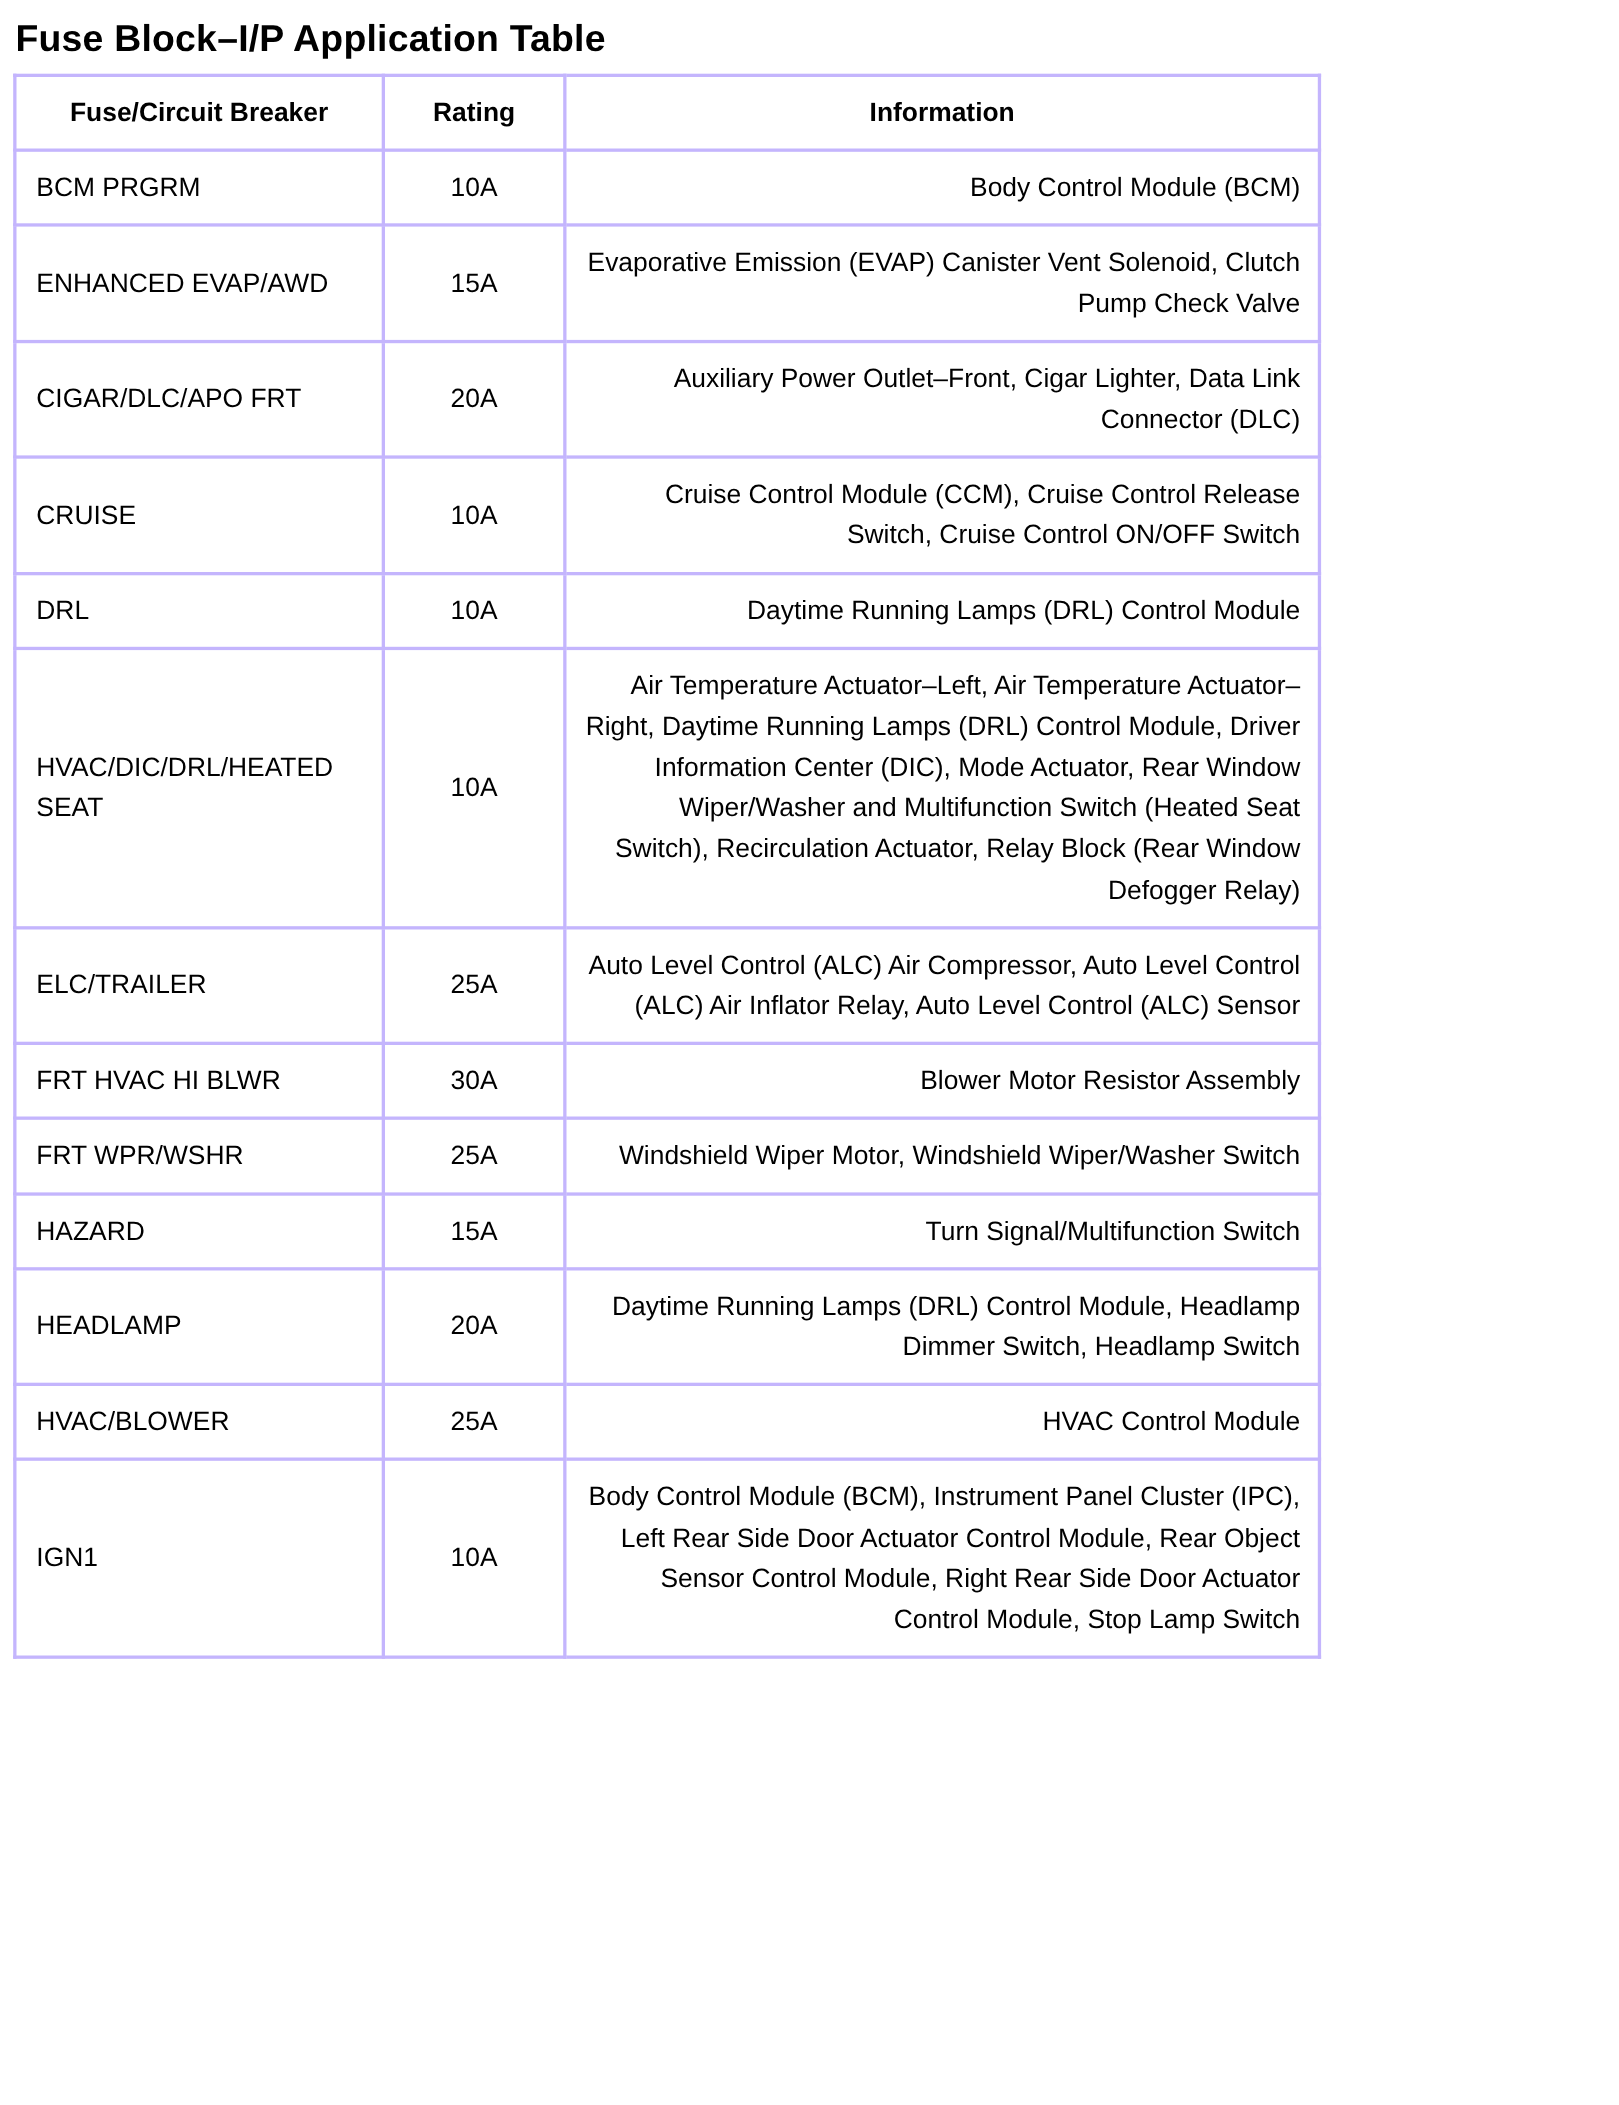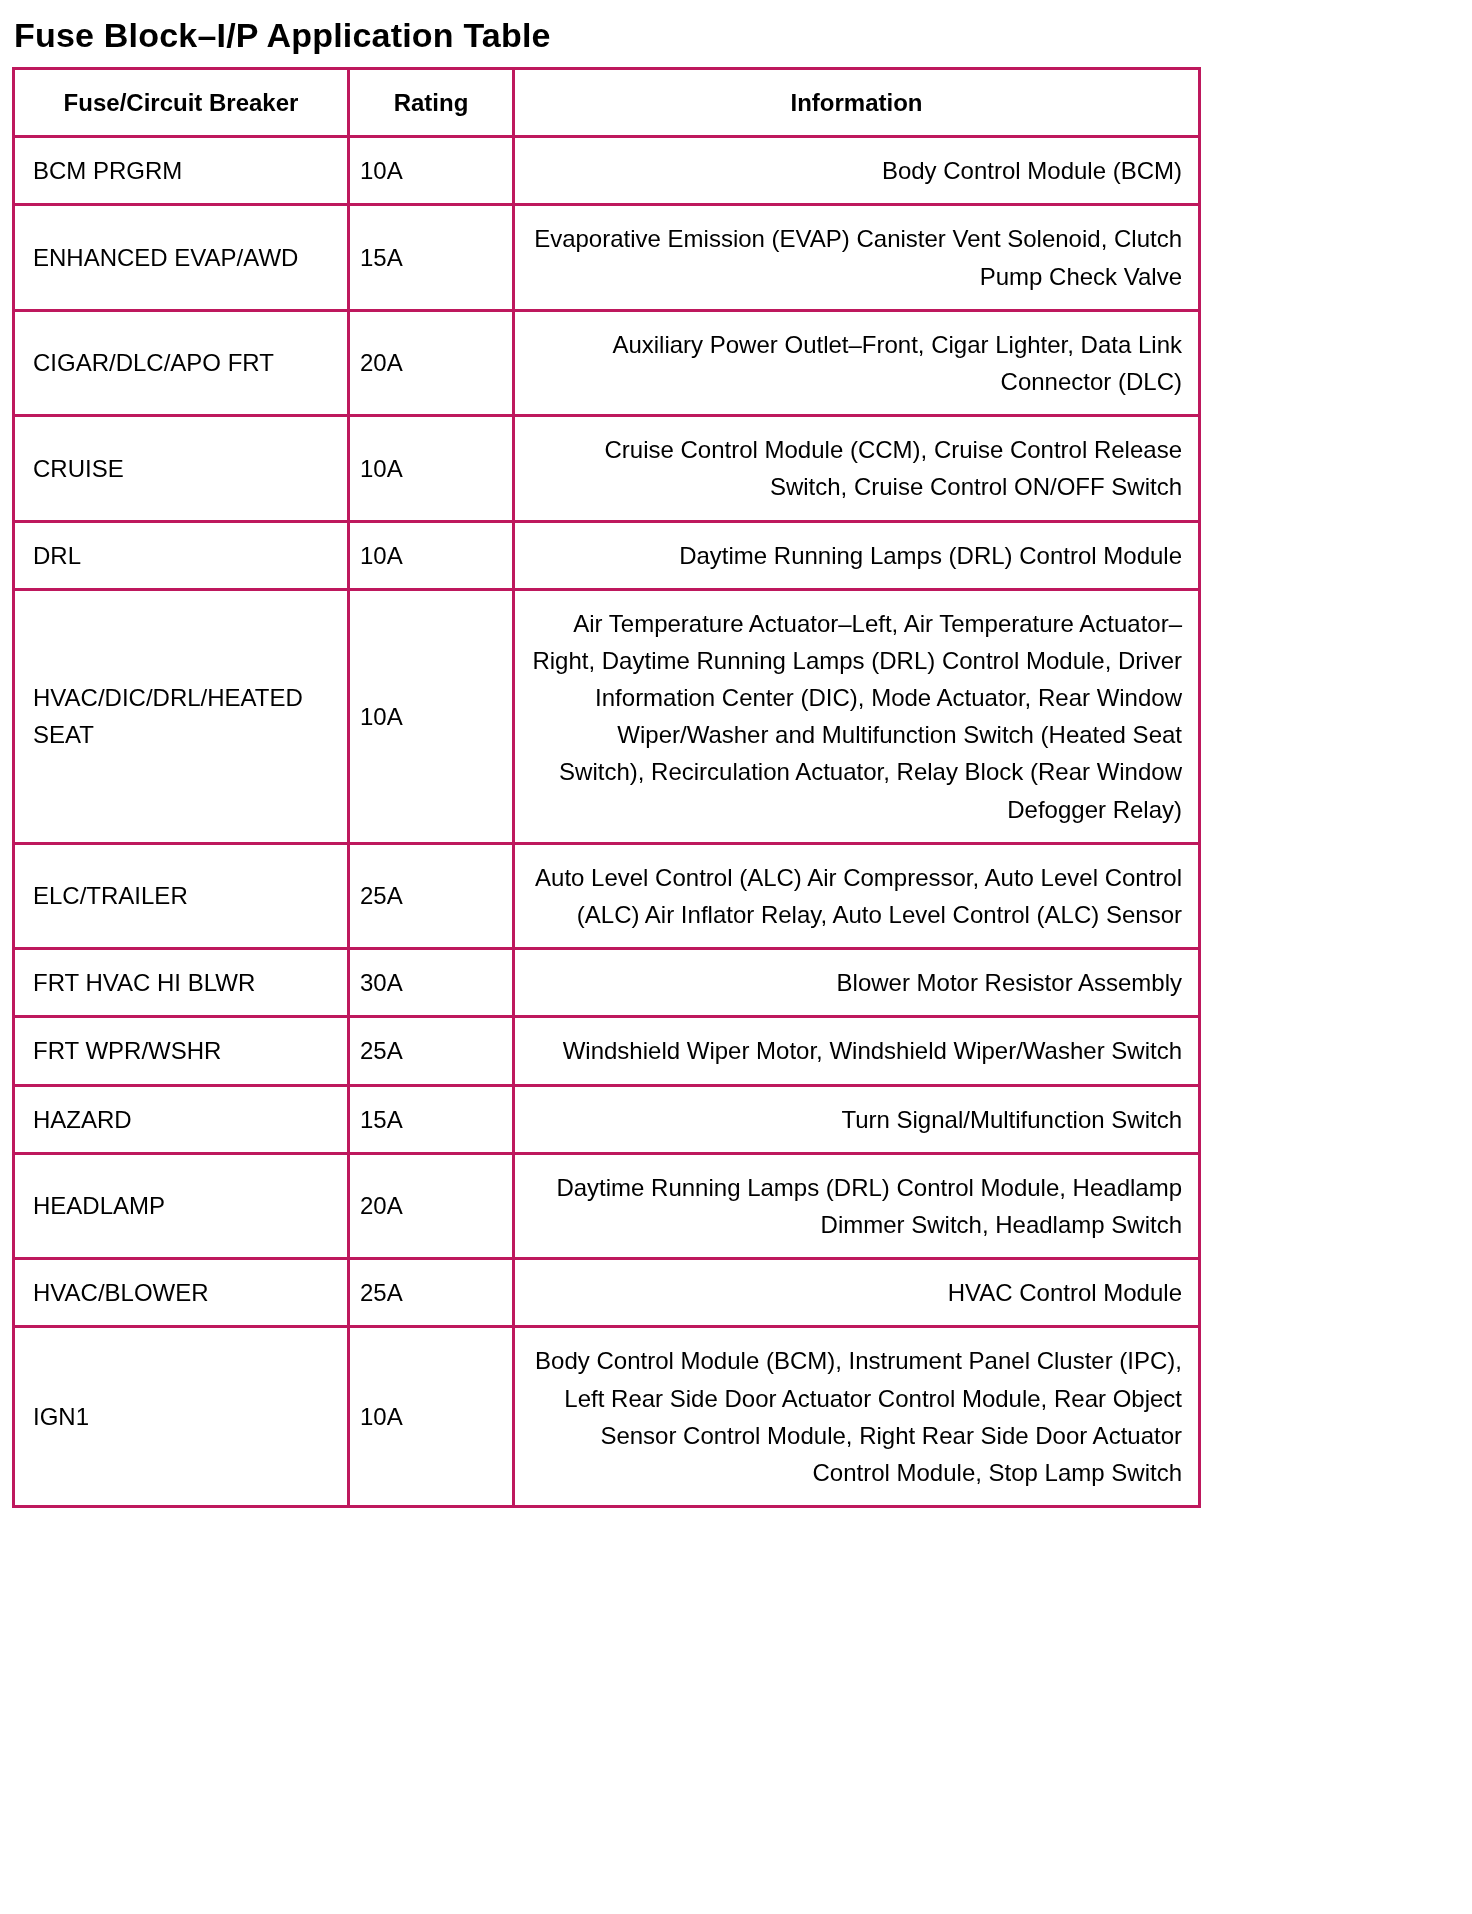--- a/index.html
+++ b/index.html
@@ -18,39 +18,39 @@
     margin: 2px 0 12px 2px;
     letter-spacing: 0.2px;
   }
   table.fuse-table {
     border-collapse: collapse;
     width: 1186px;
     table-layout: fixed;
   }
   table.fuse-table th,
   table.fuse-table td {
-    border: 3px solid #be185d;
+    border: 3px solid #c4b5fd;
     font-size: 24px;
     line-height: 1.55;
     vertical-align: middle;
   }
   table.fuse-table th {
     font-weight: bold;
     text-align: center;
     padding: 14px 10px;
   }
   col.c-fuse   { width: 335px; }
   col.c-rating { width: 165px; }
   col.c-desc   { width: 686px; }
   td.col-fuse {
     text-align: left;
     padding: 14px 18px;
   }
   td.col-rating {
-    text-align: left;
+    text-align: center;
     padding: 14px 10px;
   }
   td.col-desc {
     text-align: right;
     padding: 14px 16px;
   }
 </style>
 </head>
 <body>
 

